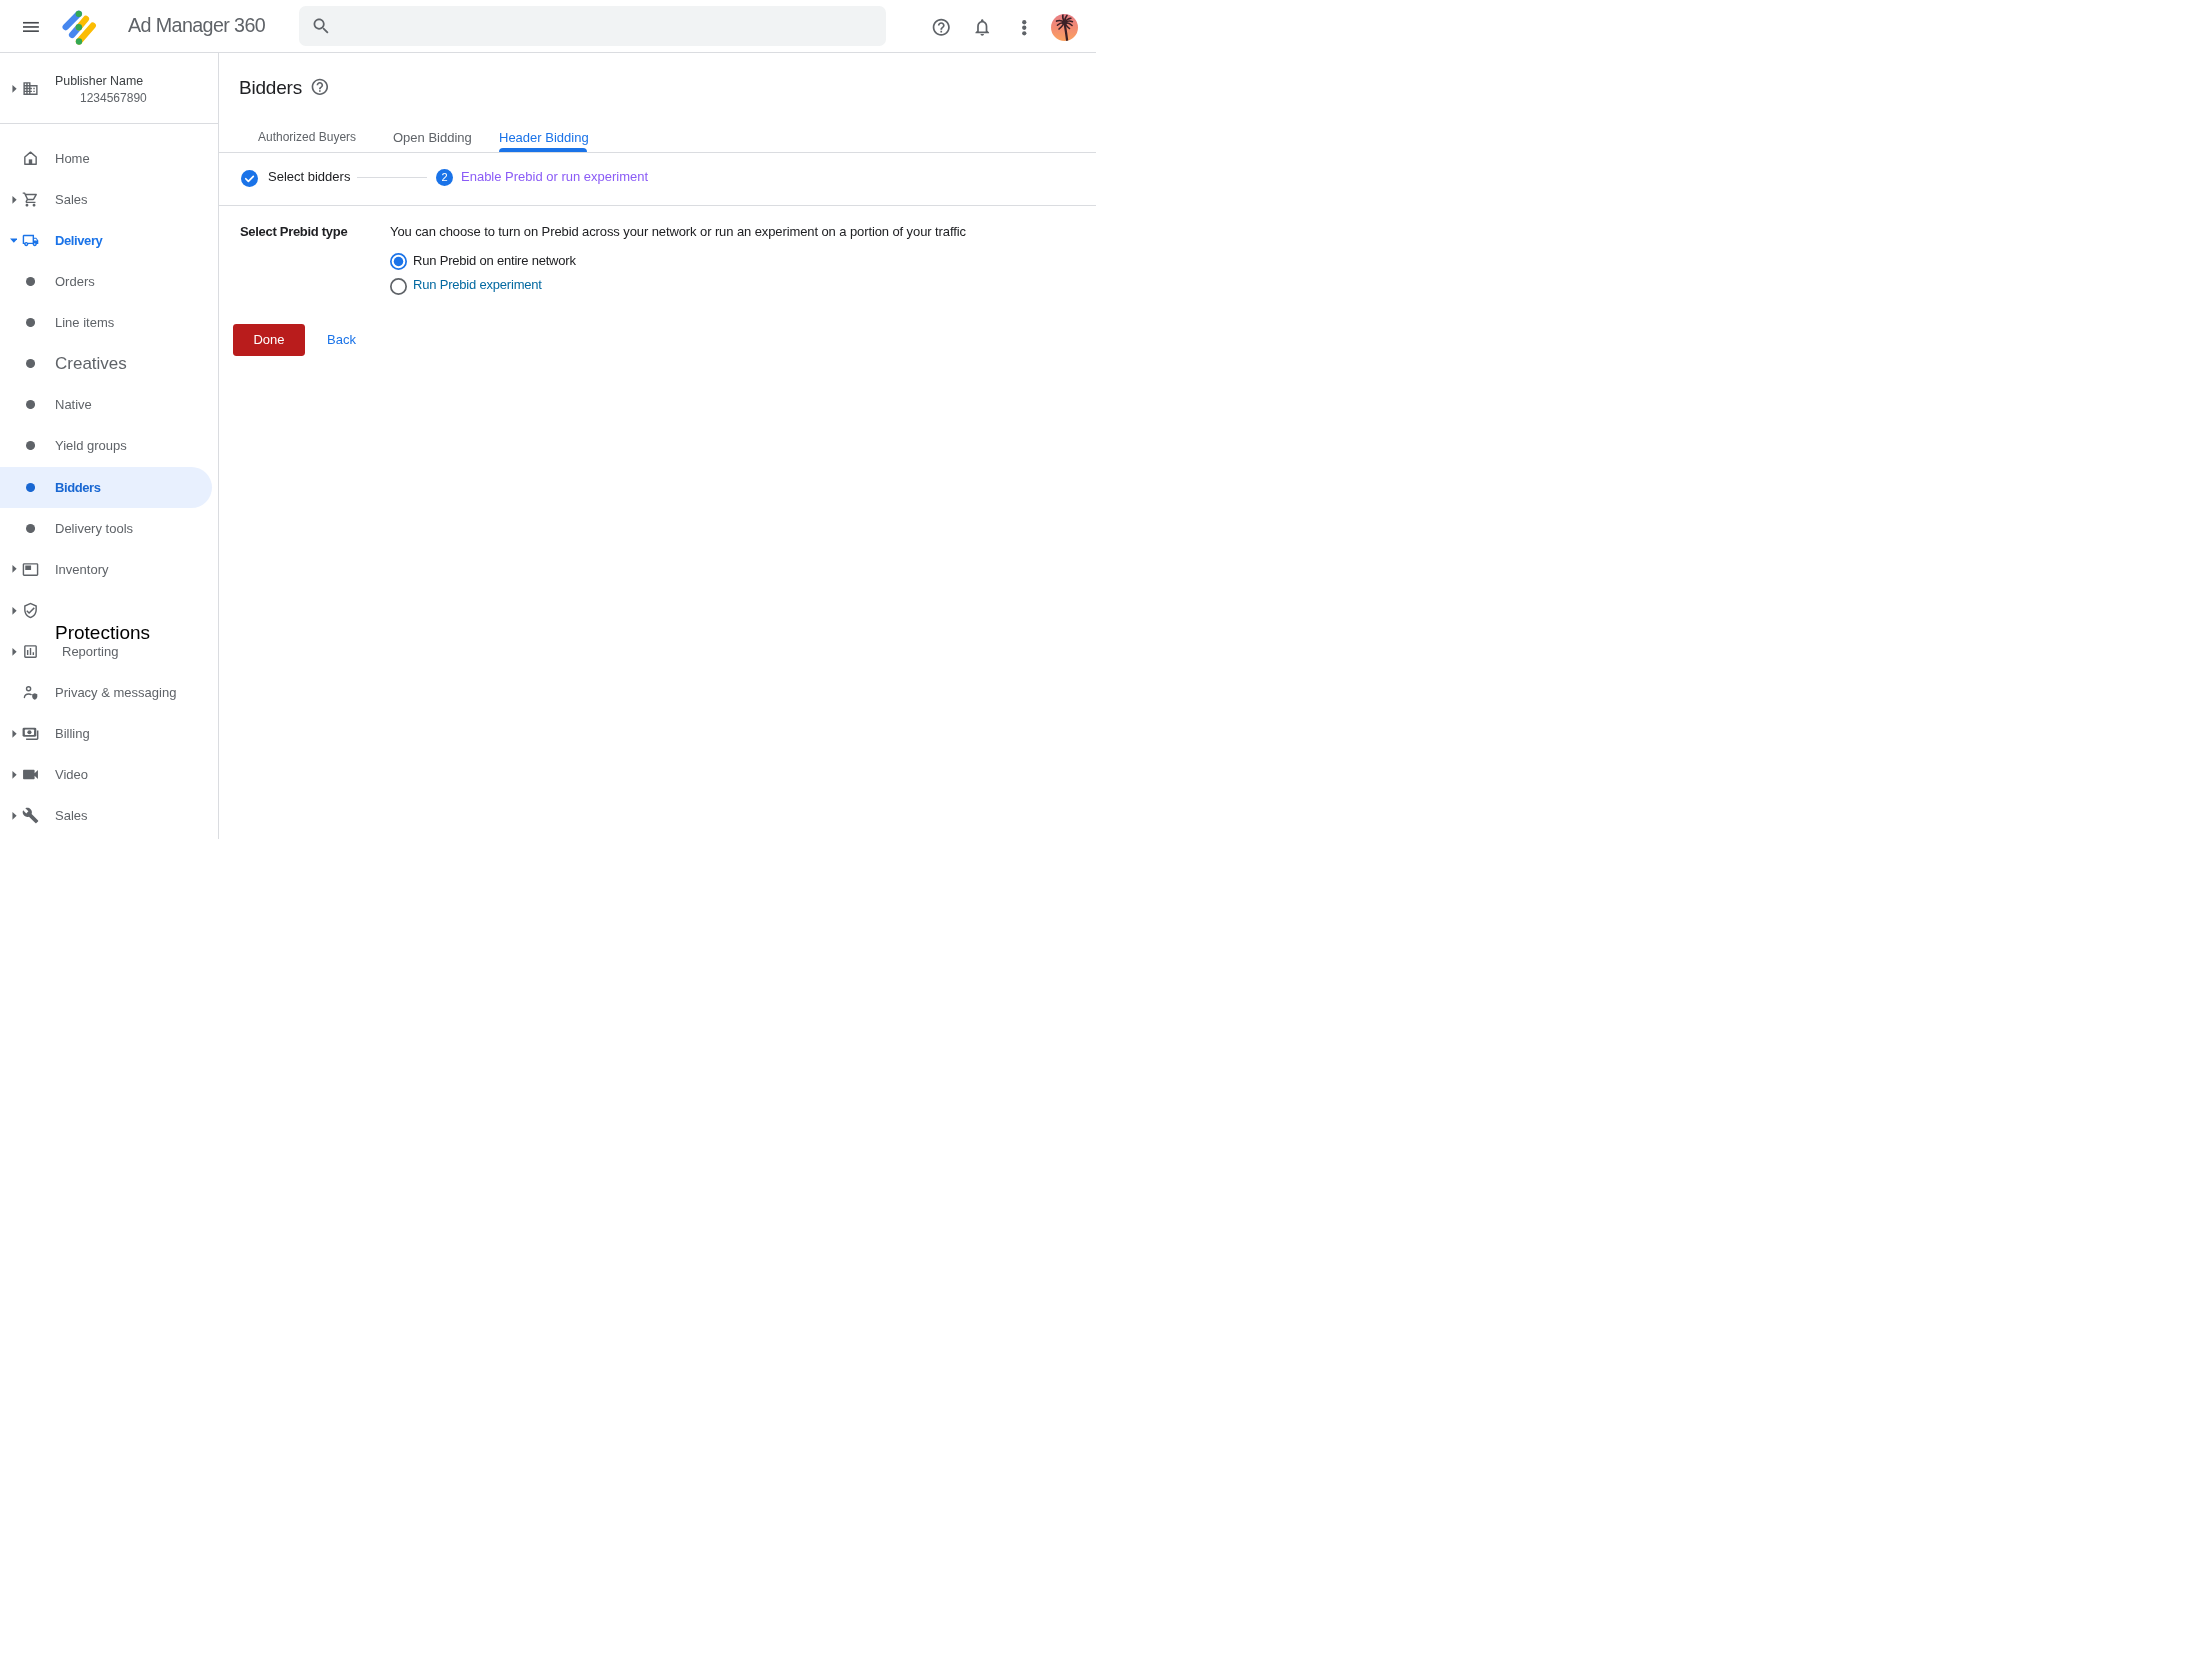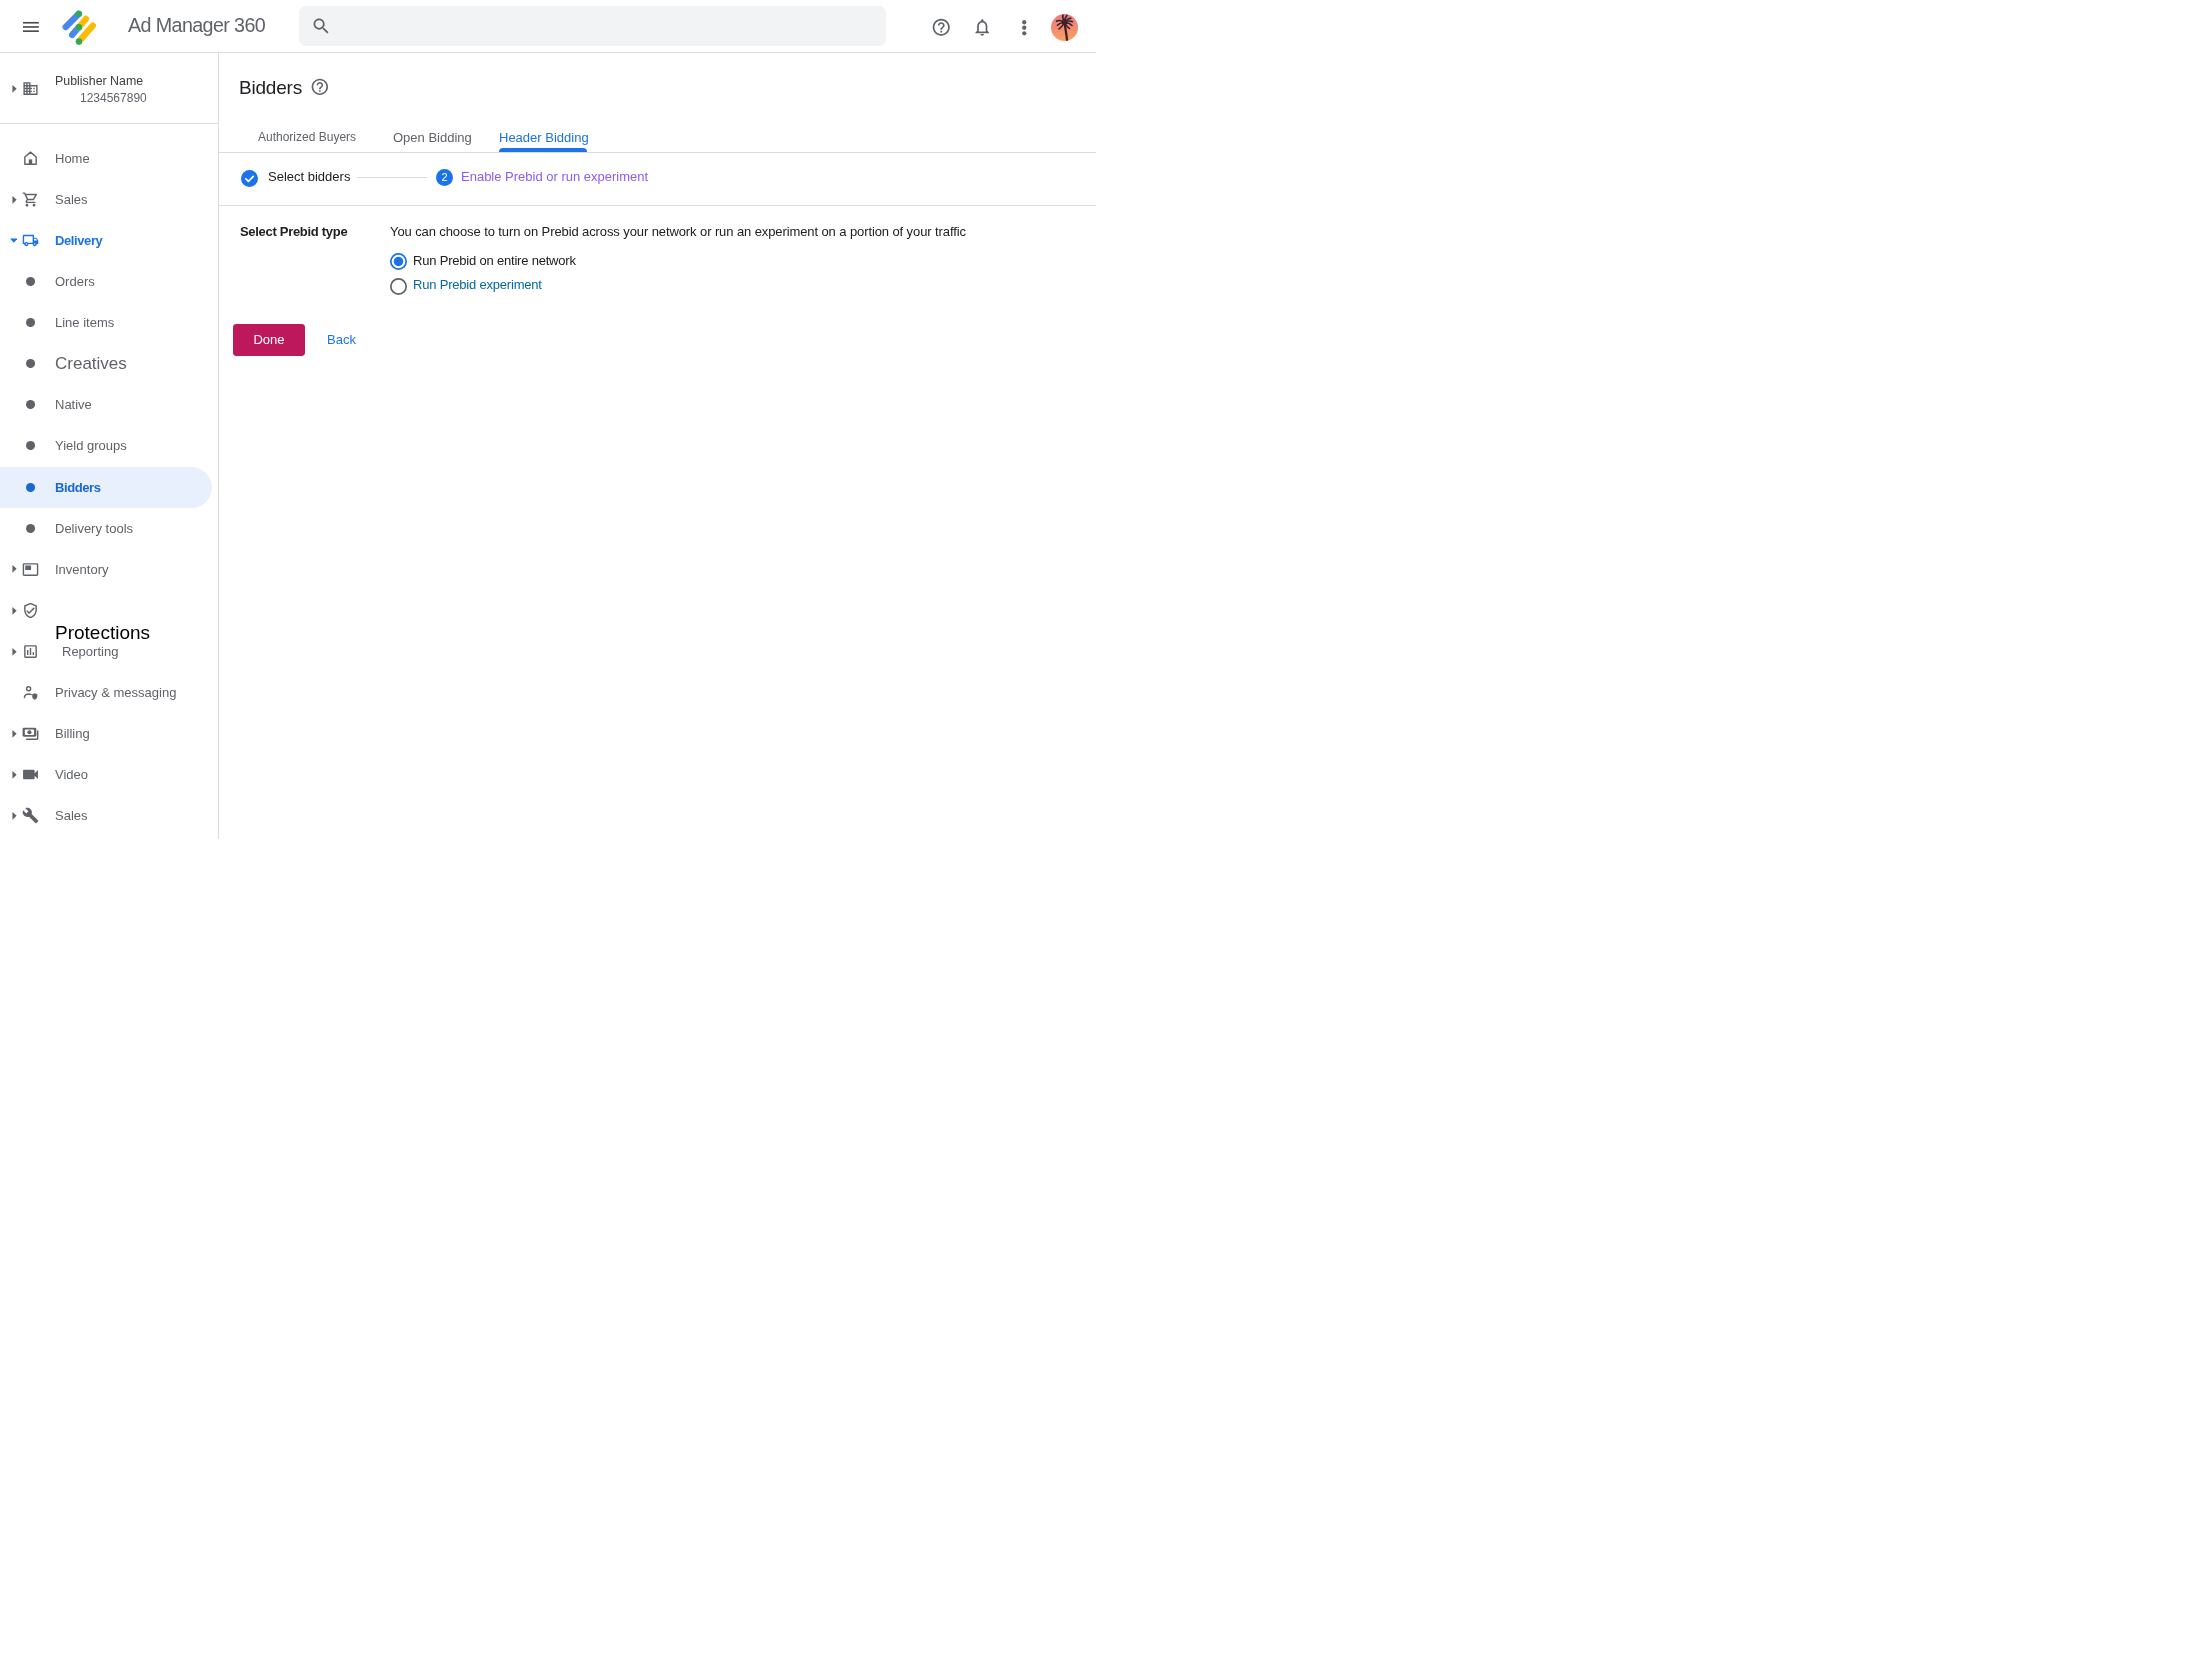--- a/index.html
+++ b/index.html
@@ -224,15 +224,15 @@
   <circle cx="10" cy="10" r="9" fill="none" stroke="#1a73e8" stroke-width="2"></circle>
   <circle cx="10" cy="10" r="5.6" fill="#1a73e8"></circle>
 </svg>
 <span class="abs" style="left:413px;top:254px;font-size:13px;line-height:13px;letter-spacing:-0.2px;color:#202124;">Run Prebid on entire network</span>
 
 <svg class="abs" style="left:390px;top:278px;" width="17" height="17" viewBox="0 0 20 20">
   <circle cx="10" cy="10" r="9" fill="none" stroke="#5f6368" stroke-width="2"></circle>
 </svg>
 <span class="abs" style="left:413px;top:278px;font-size:13px;line-height:13px;letter-spacing:-0.2px;color:#0369a1;">Run Prebid experiment</span>
 
-<div class="abs" style="left:233px;top:324px;width:72px;height:32px;background:#be185d;border-radius:3.4px;color:#fff;font-size:13px;text-align:center;line-height:32px;">Done</div>
+<div class="abs" style="left:233px;top:324px;width:72px;height:32px;background:#b91c1c;border-radius:3.4px;color:#fff;font-size:13px;text-align:center;line-height:32px;">Done</div>
 <span class="abs" style="left:327px;top:324px;font-size:13px;line-height:32px;color:#1a73e8;">Back</span>
 
 
 </body></html>

